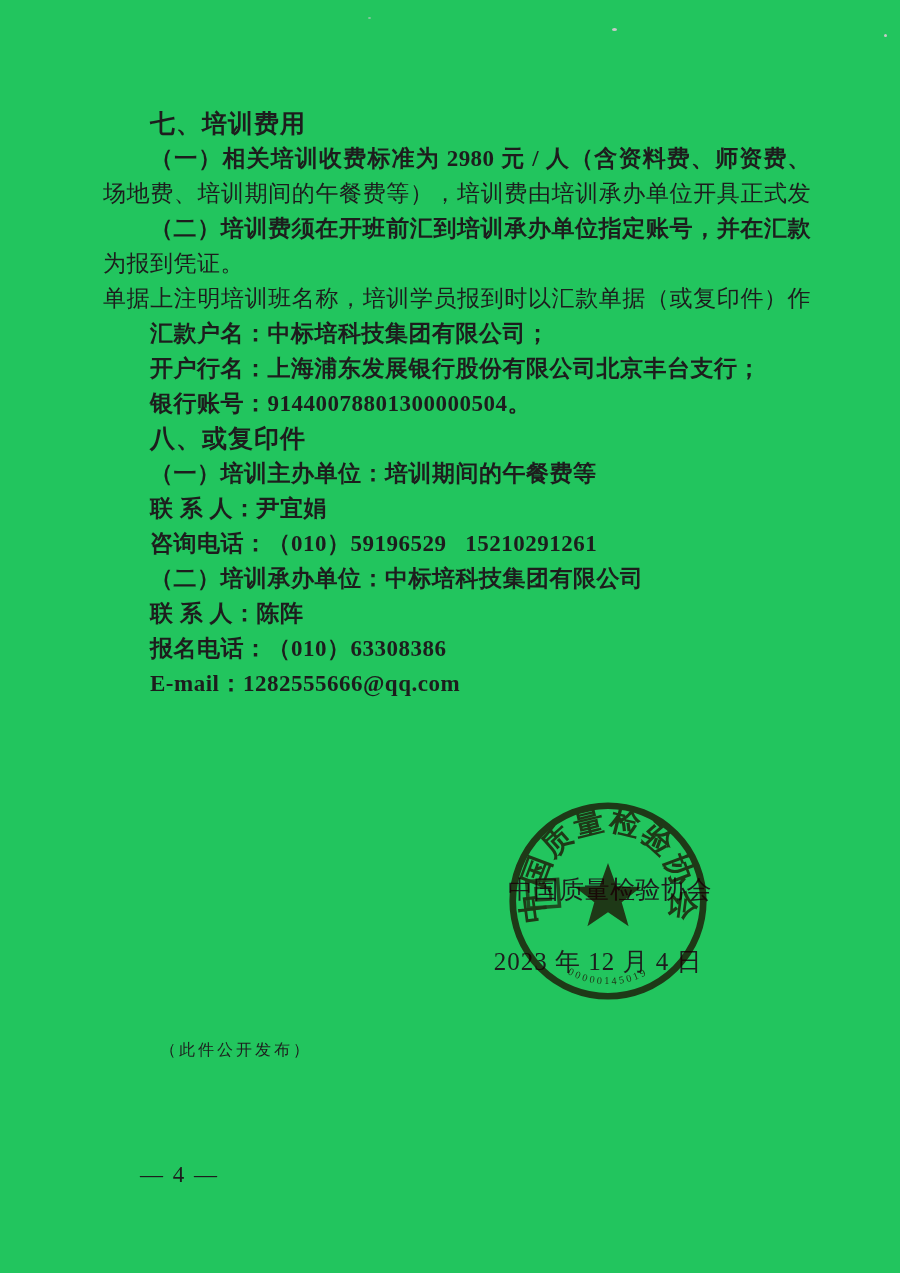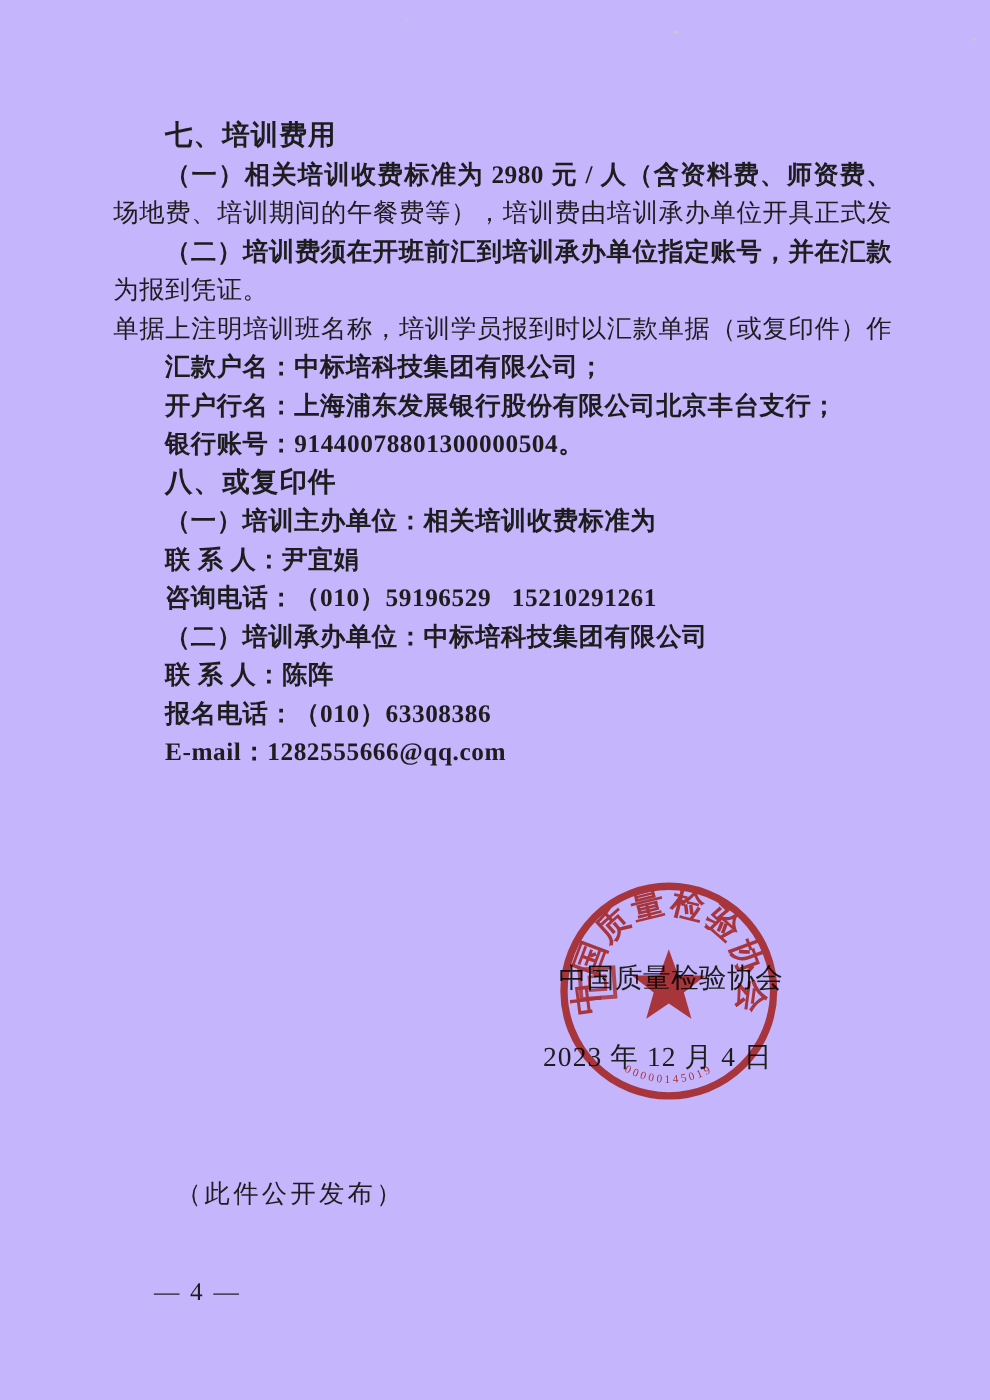--- a/index.html
+++ b/index.html
@@ -1,34 +1,34 @@
 <!DOCTYPE html>
 <html><head>
 <meta charset="utf-8">
 <style>
   html,body{margin:0;padding:0;}
   body{
     width:900px;height:1273px;position:relative;overflow:hidden;
     background:#fdfdfd;color:#1d1d1d;
     font-family:"Liberation Serif","DejaVu Serif",serif;
   }
-  .page{position:absolute;inset:0;background:#c4b5fd;}
+  .page{position:absolute;inset:0;background:#22c55e;}
   .content{position:absolute;left:103px;top:106px;width:708px;z-index:2;}
   .line{height:35px;line-height:35px;font-size:23px;white-space:pre;letter-spacing:.5px;}
   .indent{padding-left:47px;font-weight:bold;}
   .full{white-space:normal;text-align:justify;text-align-last:justify;letter-spacing:.4px;}
   .heading{font-family:"Liberation Sans","DejaVu Sans",sans-serif;font-weight:700;font-size:25px;letter-spacing:1px;}
   .gap{height:35px;}
   .sig-org{position:absolute;left:430px;top:872px;width:360px;text-align:center;
     font-size:25px;line-height:35px;z-index:2;letter-spacing:.5px;}
   .sig-date{position:absolute;left:418px;top:944px;width:360px;text-align:center;
     font-size:25px;line-height:35px;z-index:2;letter-spacing:1px;}
   .seal{position:absolute;left:505px;top:798px;width:206px;height:206px;
     z-index:3;mix-blend-mode:multiply;opacity:.92;}
-  .public-note{position:absolute;left:160px;top:1070px;font-size:23px;letter-spacing:3px;z-index:2;}
+  .public-note{position:absolute;left:160px;top:1040px;font-size:16px;letter-spacing:3px;z-index:2;}
   .page-num{position:absolute;left:140px;top:1162px;font-size:23px;letter-spacing:2px;z-index:2;}
   .speck{position:absolute;background:#c9c9c9;border-radius:50%;z-index:1;}
   .s1{left:612px;top:28px;width:5px;height:3px;}
   .s2{left:884px;top:34px;width:3px;height:3px;}
   .s3{left:368px;top:17px;width:3px;height:2px;opacity:.6;}
 </style>
 </head>
 <body>
 
 <div class="page">
@@ -41,21 +41,21 @@
     <div class="line heading indent">七、培训费用</div>
     <div class="line indent full">（一）相关培训收费标准为 2980 元 / 人（含资料费、师资费、</div>
     <div class="line full">场地费、培训期间的午餐费等），培训费由培训承办单位开具正式发</div>
     <div class="line indent full">（二）培训费须在开班前汇到培训承办单位指定账号，并在汇款</div>
     <div class="line">为报到凭证。</div>
     <div class="line full">单据上注明培训班名称，培训学员报到时以汇款单据（或复印件）作</div>
     <div class="line indent">汇款户名：中标培科技集团有限公司；</div>
     <div class="line indent">开户行名：上海浦东发展银行股份有限公司北京丰台支行；</div>
     <div class="line indent">银行账号：91440078801300000504。</div>
     <div class="line heading indent">八、或复印件</div>
-    <div class="line indent">（一）培训主办单位：相关培训收费标准为</div>
+    <div class="line indent">（一）培训主办单位：培训期间的午餐费等</div>
     <div class="line indent">联 系 人：尹宜娟</div>
     <div class="line indent">咨询电话：（010）59196529   15210291261</div>
     <div class="line indent">（二）培训承办单位：中标培科技集团有限公司</div>
     <div class="line indent">联 系 人：陈阵</div>
     <div class="line indent">报名电话：（010）63308386</div>
     <div class="line indent">E-mail：1282555666@qq.com</div>
     <div class="gap"></div>
   </div>
 
   <div class="sig-org">中国质量检验协会</div>

